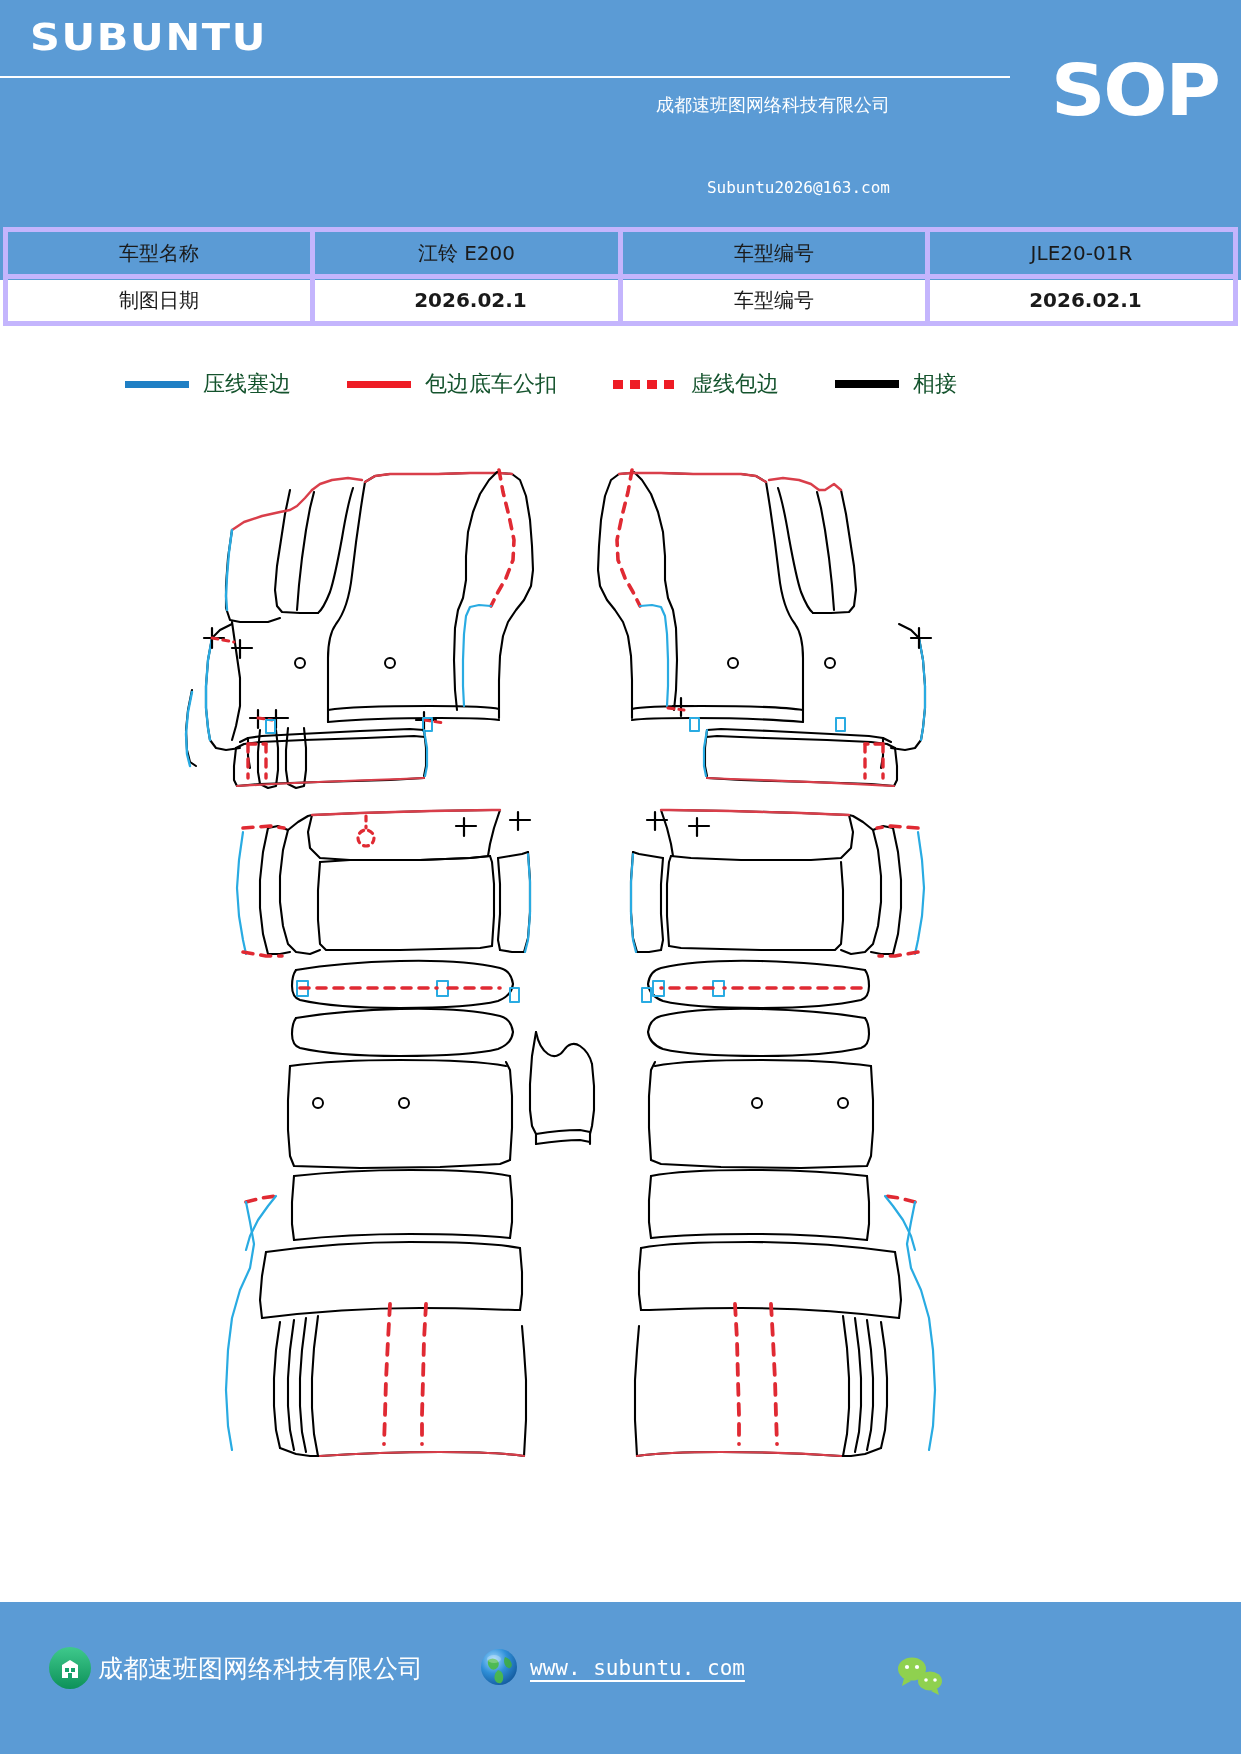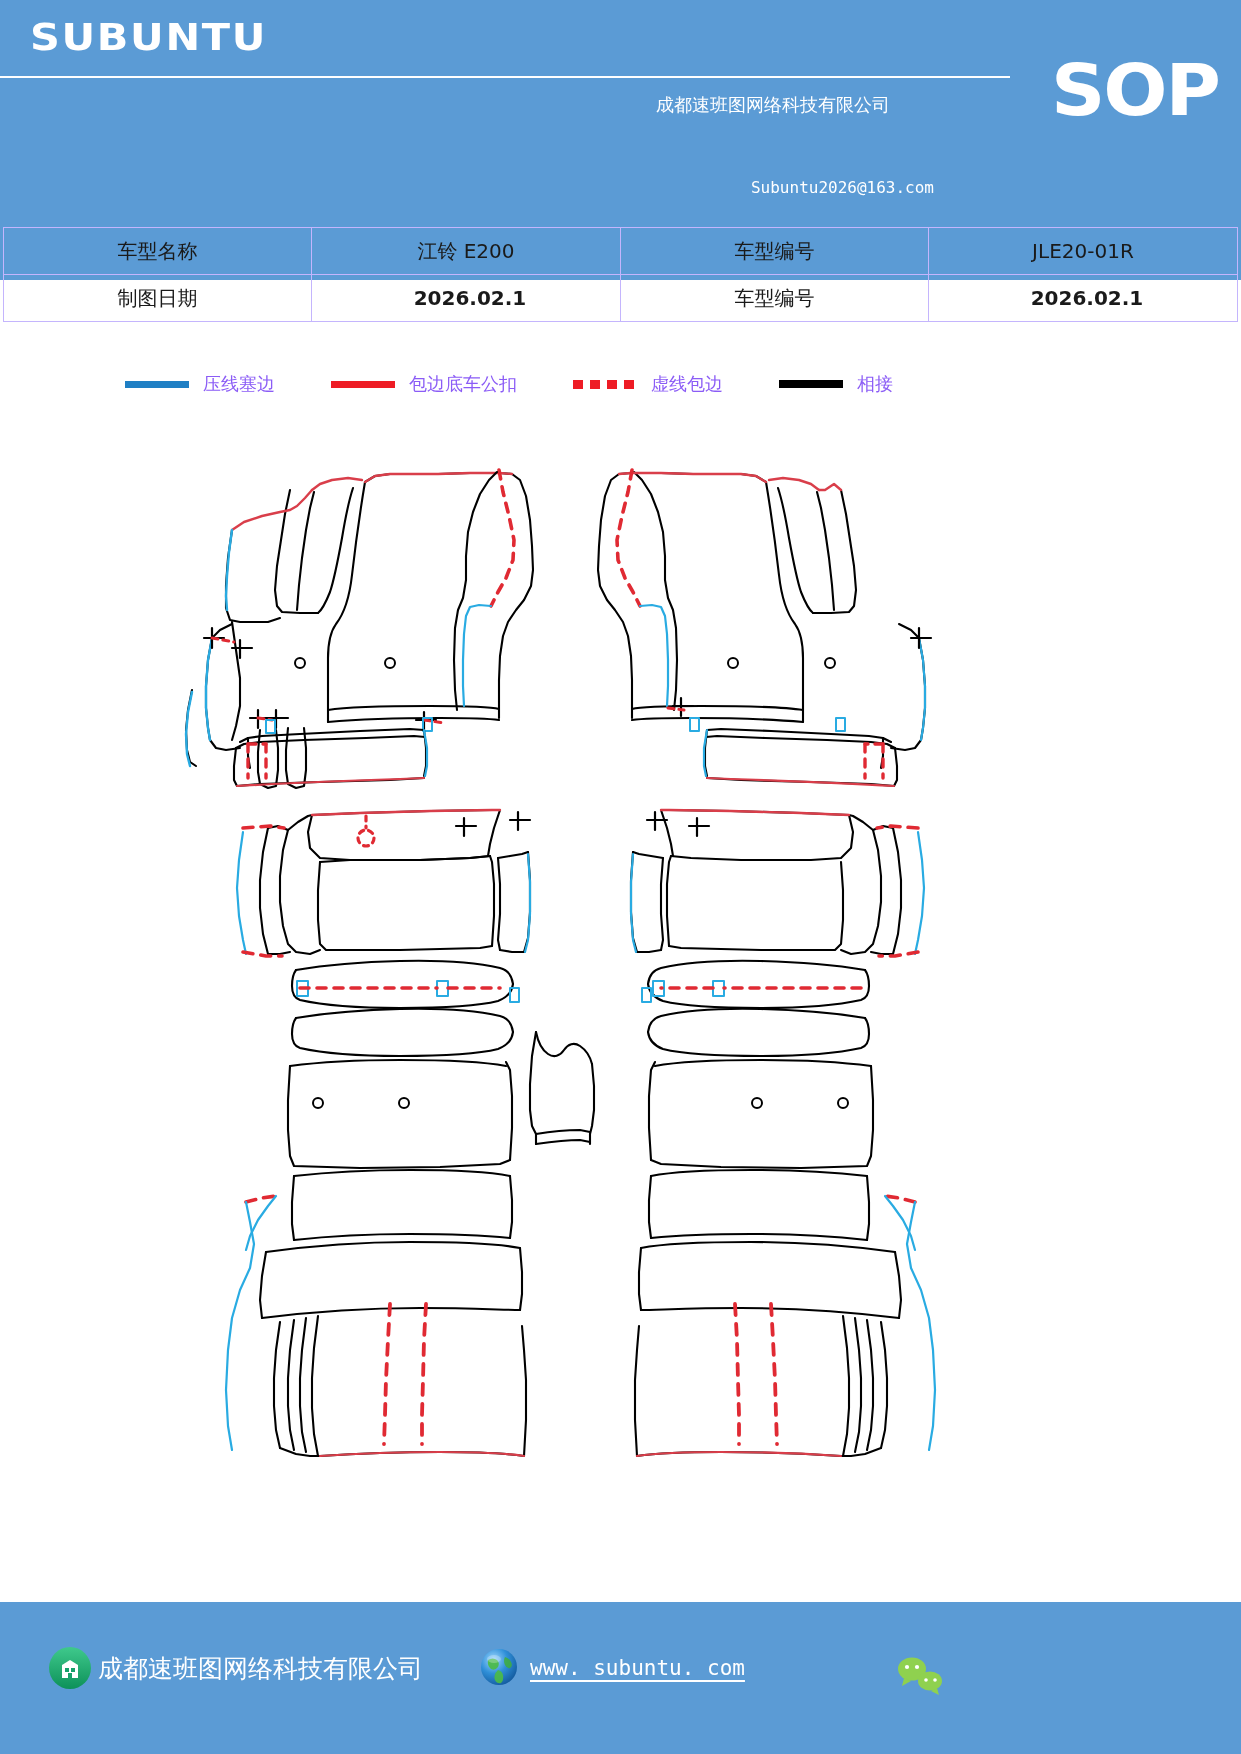--- a/index.html
+++ b/index.html
@@ -71,32 +71,31 @@
     text-decoration: underline;
   }
   .mail-top {
     position: absolute; left: 0; top: 178px;
     width: 1010px;
     text-align: right;
     padding-right: 120px;
     color: #ffffff;
     font-size: 16px;
     font-family: "DejaVu Sans Mono", monospace;
-    margin-left: 44px;
   }
 
   
   .info-table {
     position: absolute; left: 3px; top: 227px;
     width: 1235px;
     border-collapse: collapse;
     table-layout: fixed;
   }
   .info-table td {
-    border: 1px solid #c4b5fd;
+    border: 5px solid #c4b5fd;
     height: 47px;
     text-align: center;
     vertical-align: middle;
     font-size: 20px;
     color: #1a1a1a;
     font-family: "DejaVu Sans", sans-serif;
   }
   .info-table td.lbl { width: 278px; }
   .info-table td.val { width: 279px; }
   .info-table td.val.bold { font-weight: bold; padding-left: 8px; }
@@ -117,21 +116,21 @@
   .swatch.blue { background: #1f7fc4; }
   .swatch.red  { background: #ee1c25; }
   .swatch.black{ background: #000000; height: 8px; }
   .swatch.dotted {
     background: none; height: 9px;
     background-image: linear-gradient(to right,#ee1c25 0 10px, transparent 10px 17px);
     background-size: 17px 9px;
     background-repeat: repeat-x;
   }
   .legend-label {
-    font-size: 18px; color: #8b5cf6;
+    font-size: 22px; color: #14532d;
     font-family: Liberation Mono, monospace;
   }
 
   
   .drawing {
     position: absolute; left: 0; top: 410px;
     width: 1241px; height: 1110px;
     background: #ffffff;
   }
   .drawing svg { display: block; width: 1241px; height: 1110px; }

